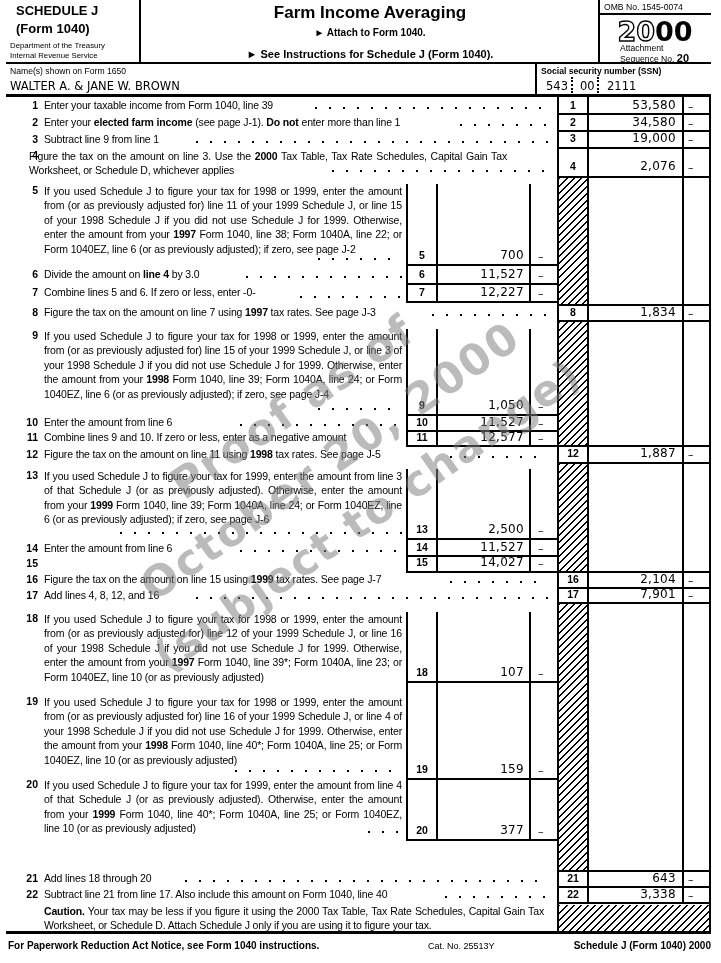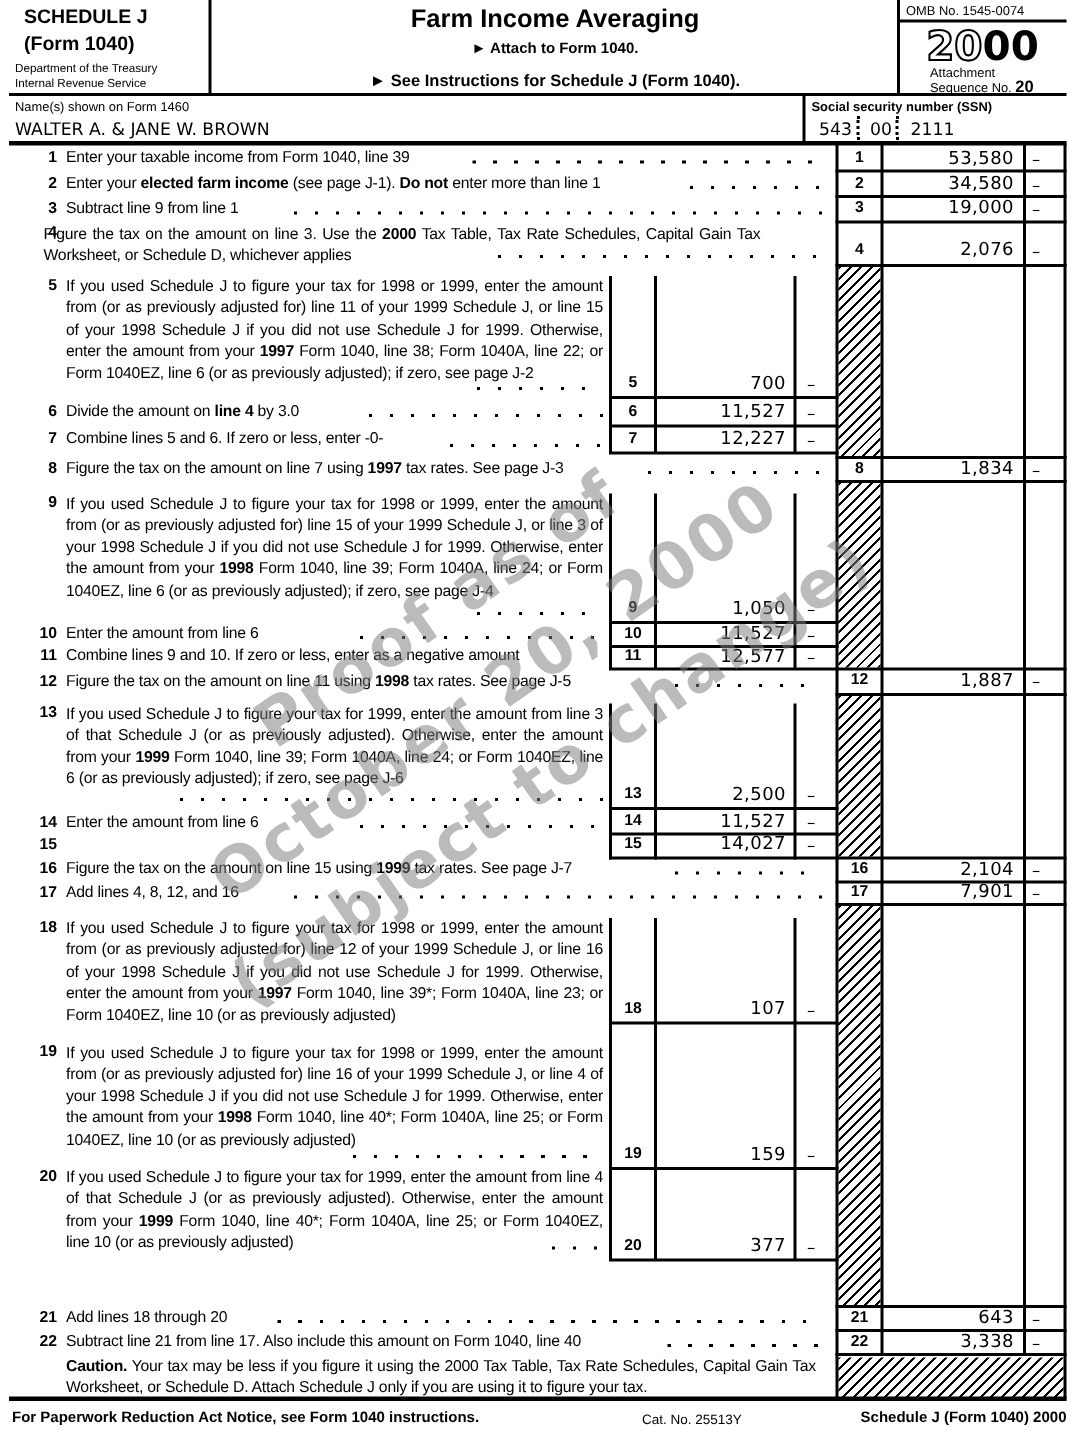--- a/index.html
+++ b/index.html
@@ -66,21 +66,21 @@
   <div class="h-omb">OMB No. 1545-0074</div>
   <div class="h-year"><span class="yr-o">20</span><span>00</span></div>
   <div class="h-attachment">Attachment</div>
   <div class="h-seq"><span>Sequence No. </span><b>20</b></div>
 
   <div class="vl" style="left:139px;top:0;height:63px"></div>
   <div class="vl" style="left:598px;top:0;height:63px"></div>
   <div class="hl" style="left:598px;top:13px;width:113px"></div>
   <div class="hl" style="left:6px;top:62px;width:705px"></div>
 
-  <div class="nm-label">Name(s) shown on Form 1460</div>
+  <div class="nm-label">Name(s) shown on Form 1650</div>
   <div class="nm-value">WALTER A. &amp; JANE W. BROWN</div>
   <div class="vl" style="left:535px;top:63px;height:32px"></div>
   <div class="ssn-label">Social security number (SSN)</div>
   <div class="ssn-v" style="left:546px">543</div>
   <div class="ssndot" style="left:571px"></div>
   <div class="ssn-v" style="left:580px">00</div>
   <div class="ssndot" style="left:597px"></div>
   <div class="ssn-v" style="left:607px">2111</div>
   <div class="hl thick" style="left:6px;top:94px;width:705px"></div>
 

